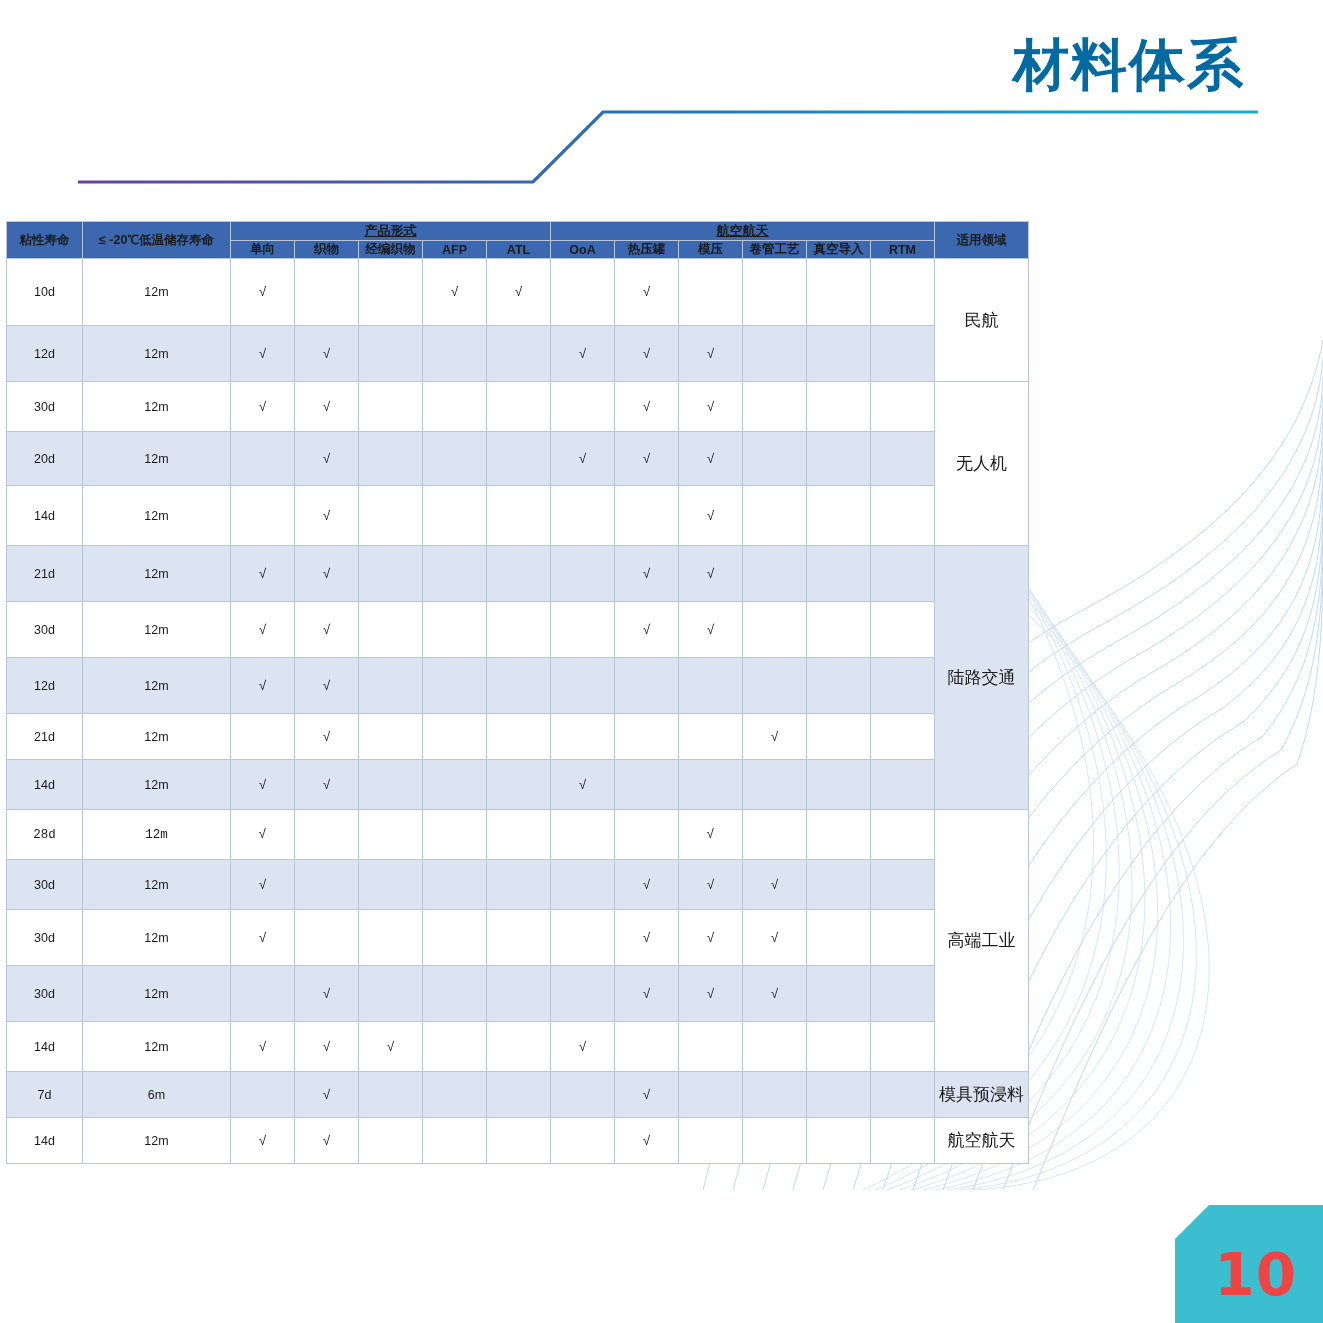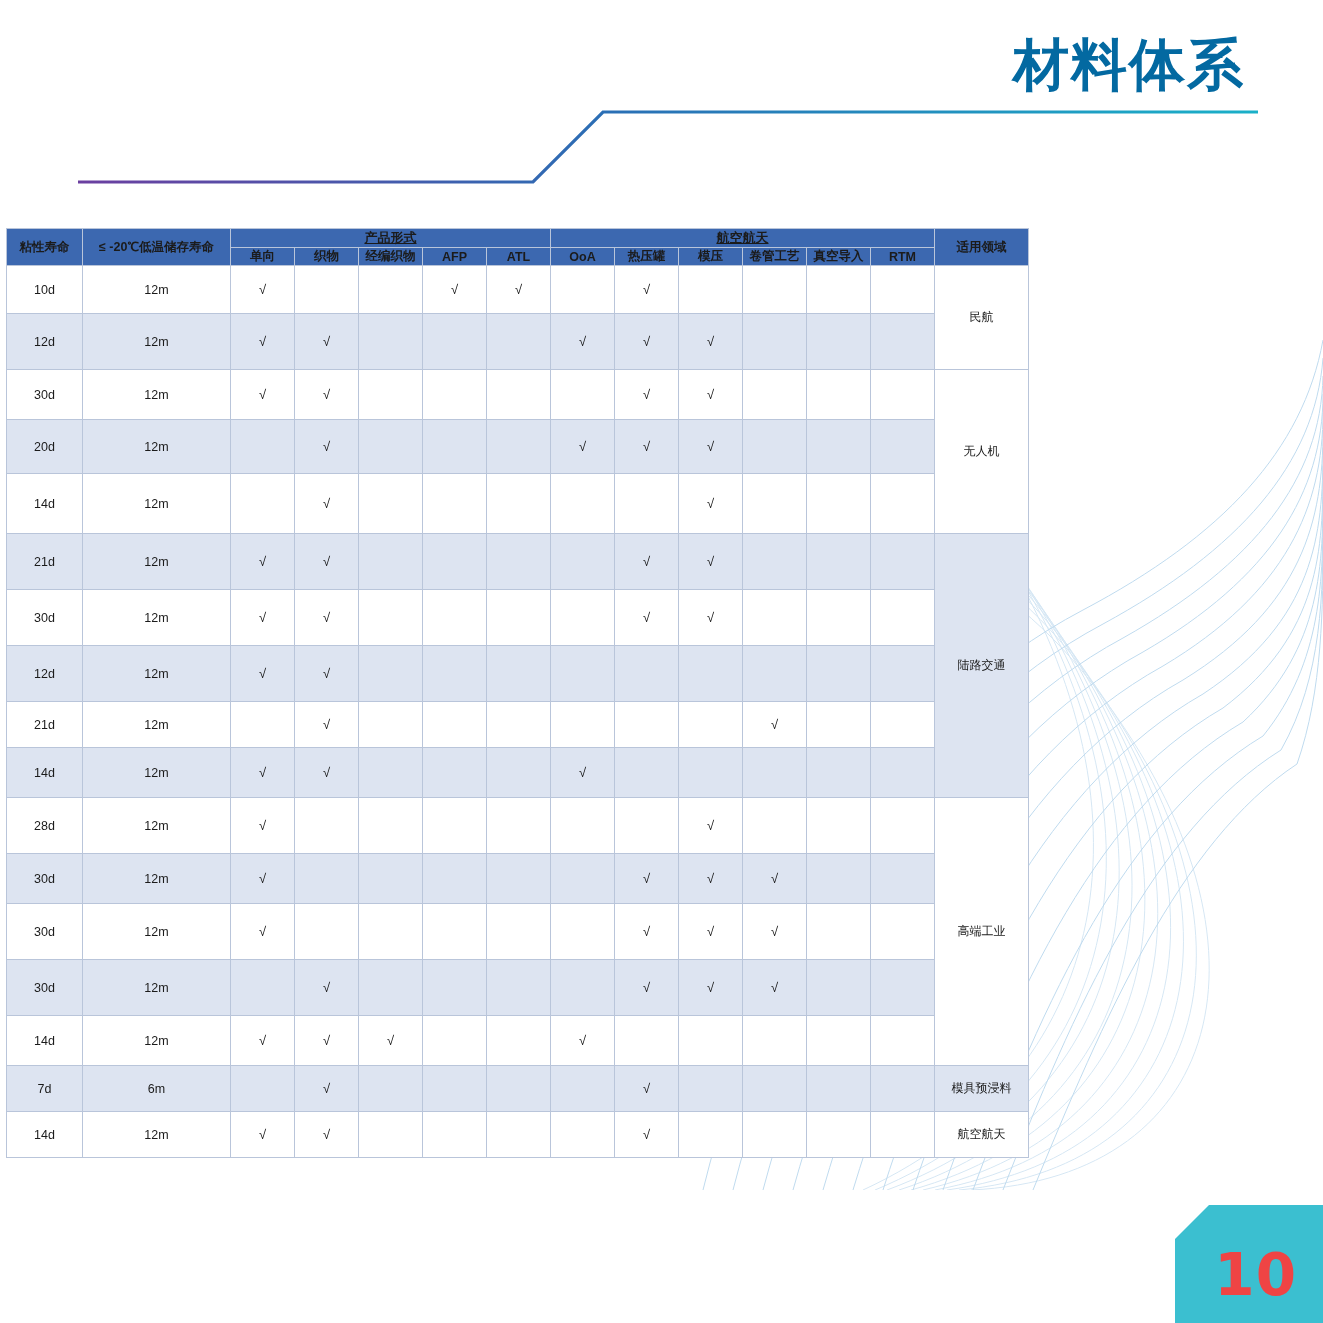--- a/index.html
+++ b/index.html
@@ -43,21 +43,21 @@
     top: 105px;
     left: 78px;
     width: 1180px;
     height: 85px;
     z-index: 2;
   }
 
   
   .table-wrap {
     position: absolute;
-    top: 228px;
+    top: 221px;
     left: 6px;
     z-index: 2;
   }
   table.matrix {
     border-collapse: collapse;
     table-layout: fixed;
   }
   table.matrix th, table.matrix td {
     border: 1px solid #b9c5da;
     text-align: center;
@@ -78,21 +78,21 @@
     text-decoration: underline;
   }
   tbody tr.odd td {
     background: #ffffff;
   }
   tbody tr.even td {
     background: #dde4f1;
   }
   tbody td.domain {
     background: #ffffff;
-    font-size: 12px;
+    font-size: 17px;
   }
   .tick {
     font-size: 13px;
     line-height: 1;
     color: #111;
   }
 
   
   col.c-life   { width: 76px; }
   col.c-store  { width: 148px; }
@@ -200,21 +200,21 @@
         <th>ATL</th>
         <th>OoA</th>
         <th>热压罐</th>
         <th>模压</th>
         <th>卷管工艺</th>
         <th>真空导入</th>
         <th>RTM</th>
       </tr>
     </thead>
     <tbody id="tbody">
-        <tr class="odd" style="height: 48px;">
+        <tr class="odd" style="height: 67px;">
           <td>10d</td>
           <td>12m</td>
           <td><span class="tick">√</span></td>
           <td></td>
           <td></td>
           <td><span class="tick">√</span></td>
           <td><span class="tick">√</span></td>
           <td></td>
           <td><span class="tick">√</span></td>
           <td></td>
@@ -353,21 +353,21 @@
           <td></td>
           <td></td>
           <td></td>
           <td><span class="tick">√</span></td>
           <td></td>
           <td></td>
           <td></td>
           <td></td>
           <td></td>
         </tr>
-        <tr class="odd" style="height: 56px;">
+        <tr class="odd" style="height: 50px; font-family: Liberation Mono, monospace;">
           <td>28d</td>
           <td>12m</td>
           <td><span class="tick">√</span></td>
           <td></td>
           <td></td>
           <td></td>
           <td></td>
           <td></td>
           <td></td>
           <td><span class="tick">√</span></td>

